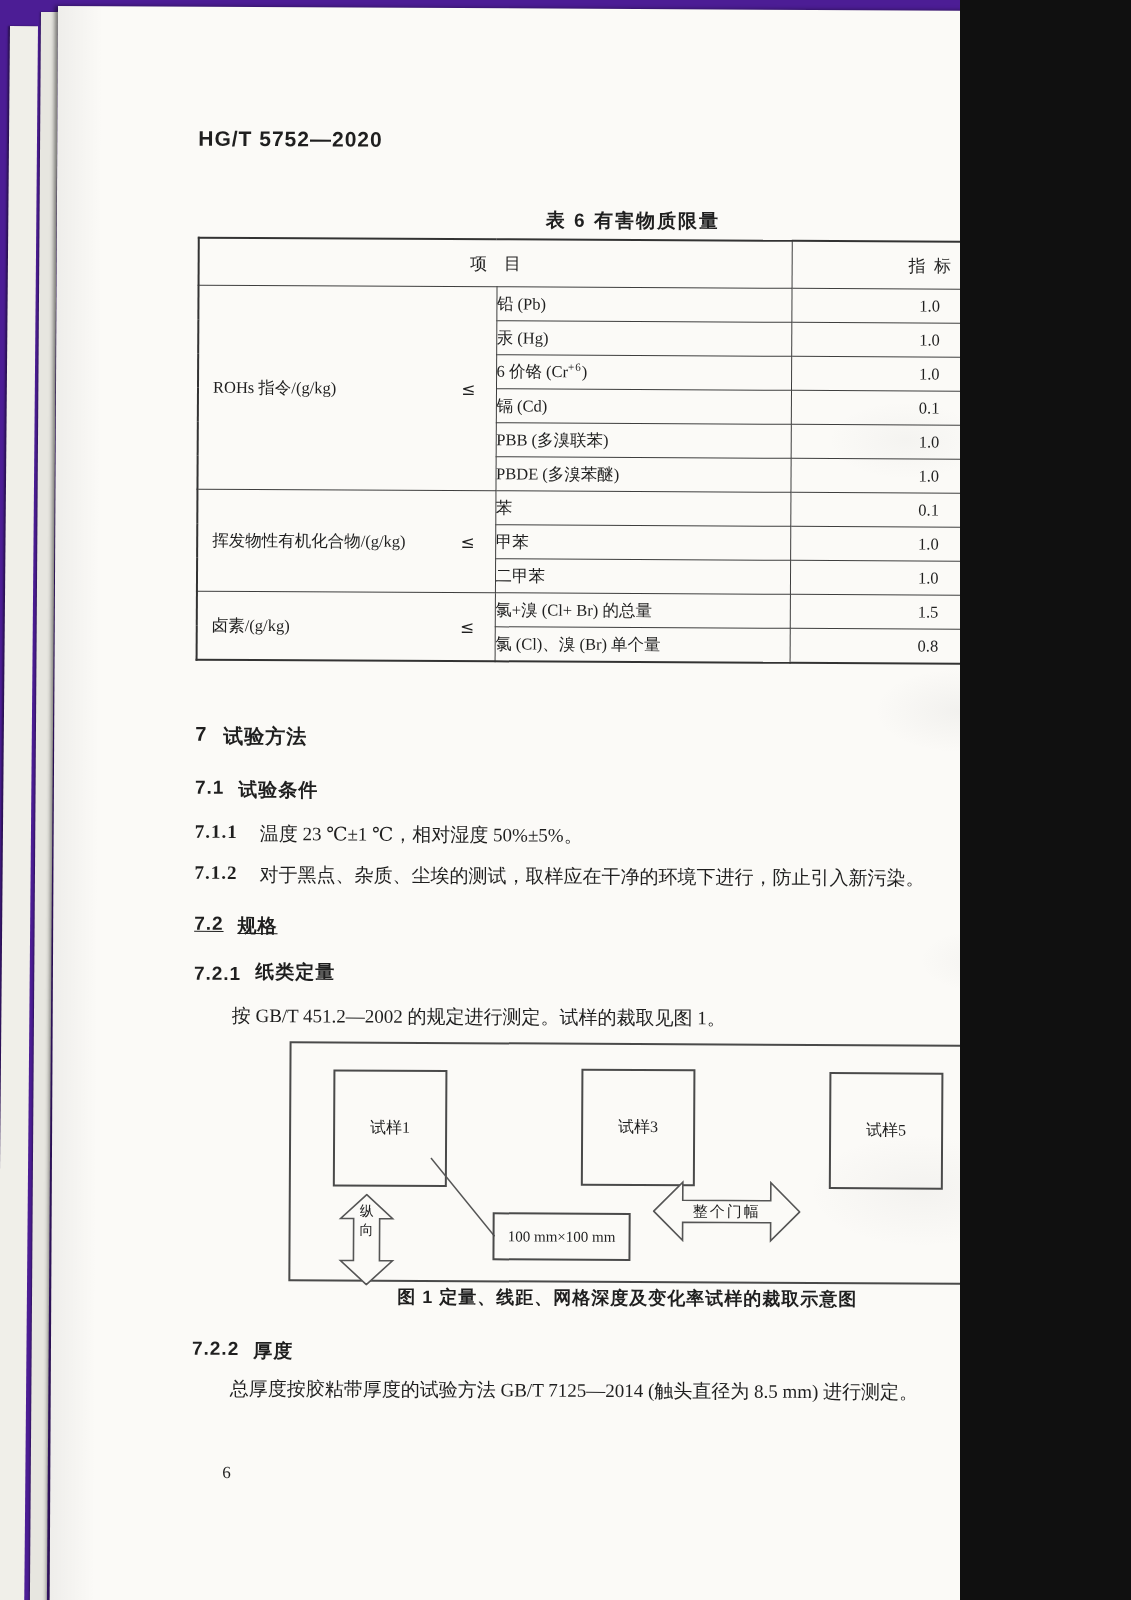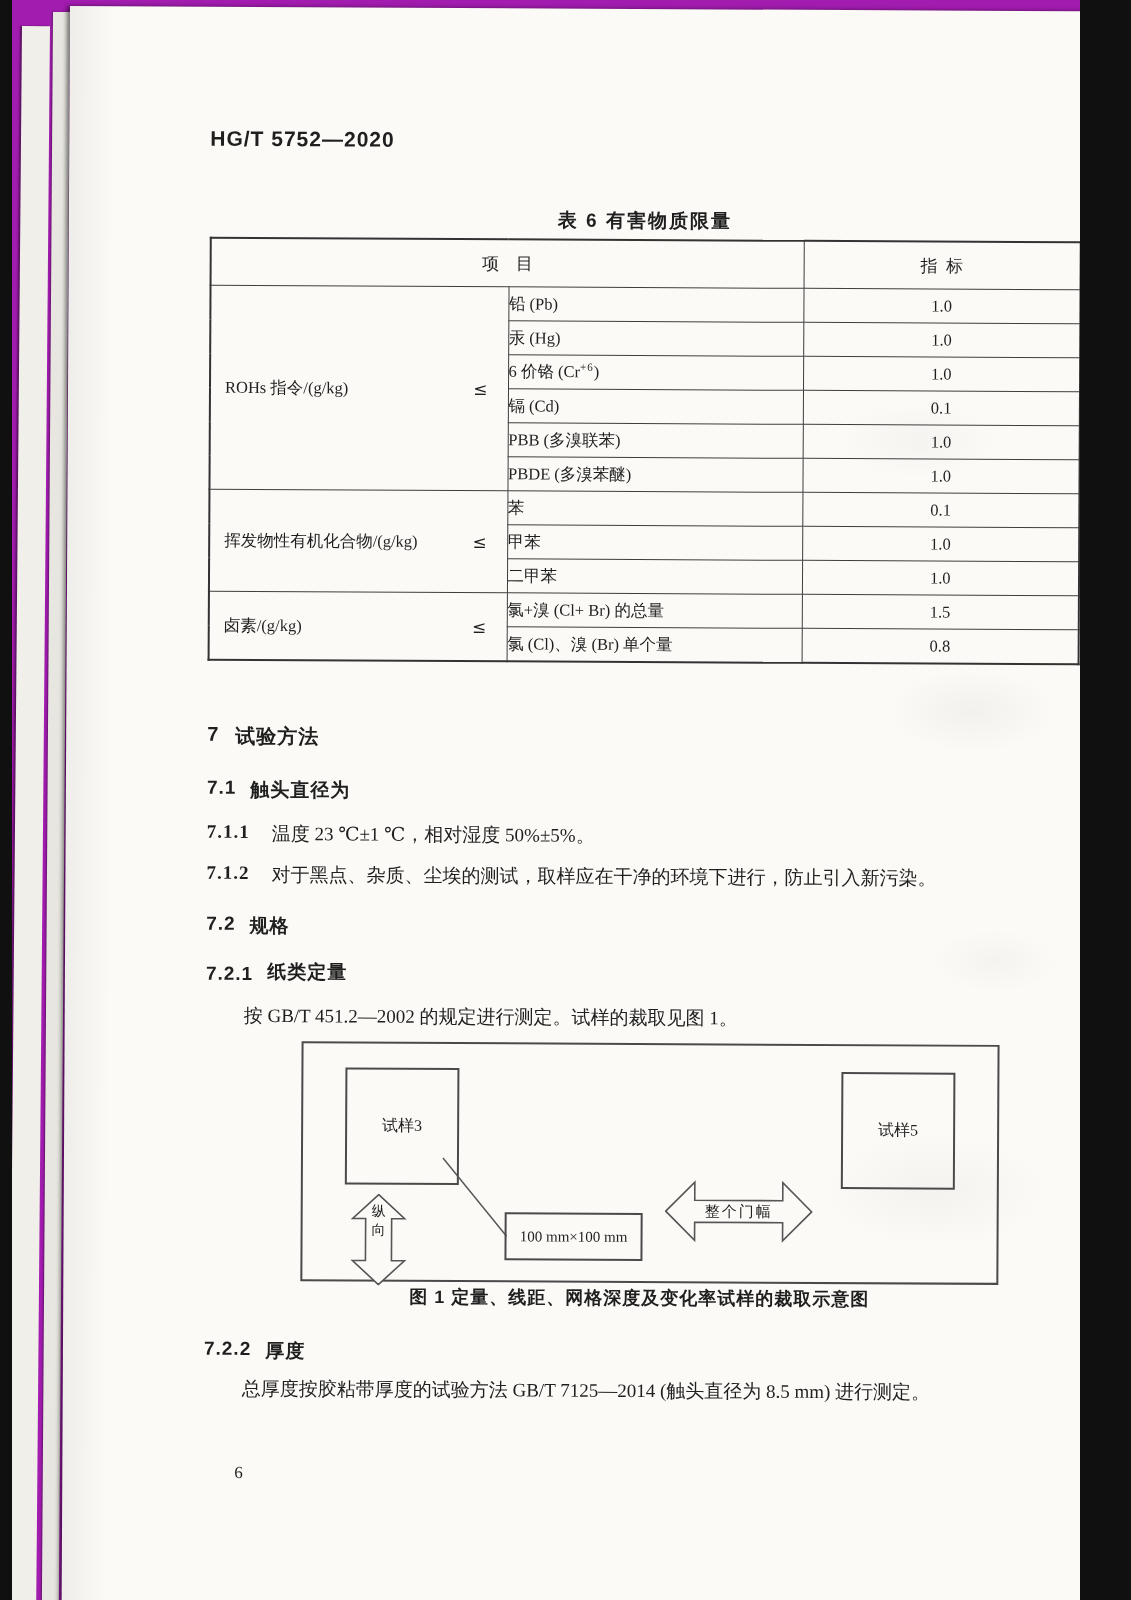--- a/index.html
+++ b/index.html
@@ -1,21 +1,20 @@
 <!DOCTYPE html>
 <html><head>
 <meta charset="utf-8">
 <style>
   html,body{margin:0;padding:0;background:#101010;}
   #scan{
-    position:relative;width:1068px;height:1600px;overflow:hidden;
-    background:#a21caf;
+    position:relative;width:960px;height:1600px;overflow:hidden;
+    background:#4c1d95;
     font-family:"Liberation Serif","DejaVu Serif",serif;
     color:#1f1f1f;
-    margin-left:12px;
   }
   .page-edge{position:absolute;height:1620px;}
   #edge1{left:10px;top:26px;width:28px;background:#f0efe9;transform:rotate(0.5deg);transform-origin:top left;box-shadow:-2px 0 2px rgba(0,0,0,.45);}
   #edge2{left:41px;top:12px;width:17px;background:#e7e6e0;transform:rotate(0.4deg);transform-origin:top left;box-shadow:-1px 0 2px rgba(0,0,0,.4);}
   #paper{
     position:absolute;left:58px;top:6px;width:1090px;height:1620px;
     transform:rotate(0.3deg);transform-origin:0 0;
     box-shadow:-3px 0 4px rgba(0,0,0,.5);
     background:
       radial-gradient(120px 60px at 905px 700px, rgba(120,120,120,.07), transparent 70%),
@@ -46,21 +45,21 @@
   
   .h-sec{font-size:20px;display:flex;gap:16px;letter-spacing:1px;}
   .h-sub{font-size:19px;display:flex;gap:14px;letter-spacing:1px;}
   .p-num{display:flex;gap:22px;font-size:19px;}
   .p-num .num{font-family:Liberation Serif, serif;font-weight:700;letter-spacing:1px;}
   .p-body{font-size:19px;}
   #h7{left:141px;top:716px;}
   #h71{left:141px;top:770px;}
   #p711{left:141px;top:814px;}
   #p712{left:141px;top:855px;}
-  #h72{left:141px;top:906px;}
+  #h72{left:141px;top:906px;text-decoration:underline;}
   #h721{left:141px;top:952px;align-items:flex-end;}
   #p721{left:179px;top:996px;}
   #h722{left:141px;top:1331px;}
   #p722{left:179px;top:1369px;}
 
   
   #figure1{left:237px;top:1034px;width:694px;height:236px;border:2px solid #4a4a4a;}
   #sample-row{position:absolute;left:0;top:22px;width:100%;display:flex;justify-content:space-between;padding:0 42px;box-sizing:border-box;}
   .sample-box{width:110px;height:113px;border:2px solid #4a4a4a;display:flex;align-items:center;justify-content:center;font-size:16px;background:transparent;}
   #figline{position:absolute;left:0;top:0;pointer-events:none;}
@@ -161,21 +160,21 @@
       </tr>
     </tbody>
       </table>
 
     <div id="h7" class="abs hei h-sec">
       <span>7</span>
       <span>试验方法</span>
     </div>
     <div id="h71" class="abs hei h-sub">
       <span>7.1</span>
-      <span>触头直径为</span>
+      <span>试验条件</span>
     </div>
     <div id="p711" class="abs p-num">
       <span class="num">7.1.1</span>
       <span>温度 23 ℃±1 ℃，相对湿度 50%±5%。</span>
     </div>
     <div id="p712" class="abs p-num">
       <span class="num">7.1.2</span>
       <span>对于黑点、杂质、尘埃的测试，取样应在干净的环境下进行，防止引入新污染。</span>
     </div>
     <div id="h72" class="abs hei h-sub">
@@ -183,20 +182,21 @@
       <span>规格</span>
     </div>
     <div id="h721" class="abs hei h-sub">
       <span>7.2.1</span>
       <span>纸类定量</span>
     </div>
     <div id="p721" class="abs p-body">按 GB/T 451.2—2002 的规定进行测定。试样的裁取见图 1。</div>
 
     <div id="figure1" class="abs">
       <div id="sample-row">
+        <div class="sample-box" style="margin-top:4px">试样1</div>
         <div class="sample-box" style="margin-top:2px">试样3</div>
         <div class="sample-box" style="margin-top:4px">试样5</div>
       </div>
       <svg id="figline" width="694" height="236">
         <line x1="140" y1="114" x2="204" y2="192" stroke="#555" stroke-width="1.5"></line>
       </svg>
       <svg id="v-arrow" class="abs" viewBox="0 0 64 92">
         <polygon points="32,1 58,25 45,25 45,67 58,67 32,91 6,67 19,67 19,25 6,25" fill="#fbfaf7" stroke="#555" stroke-width="1.6"></polygon>
       </svg>
       <div id="v-arrow-label" class="abs">

